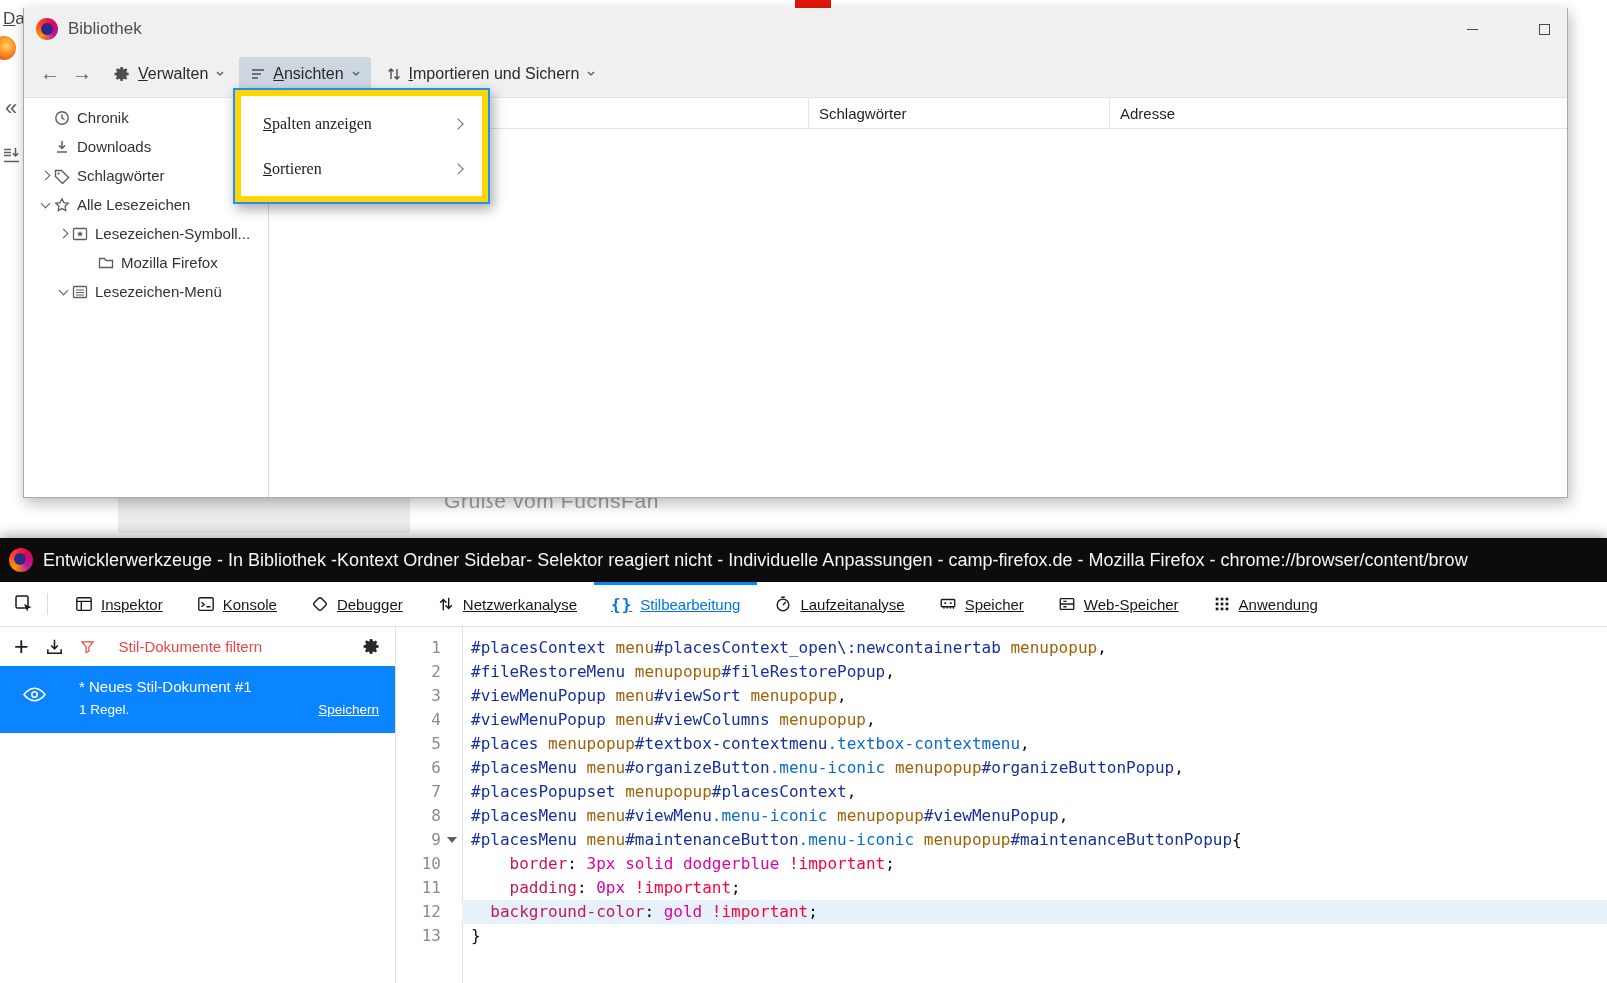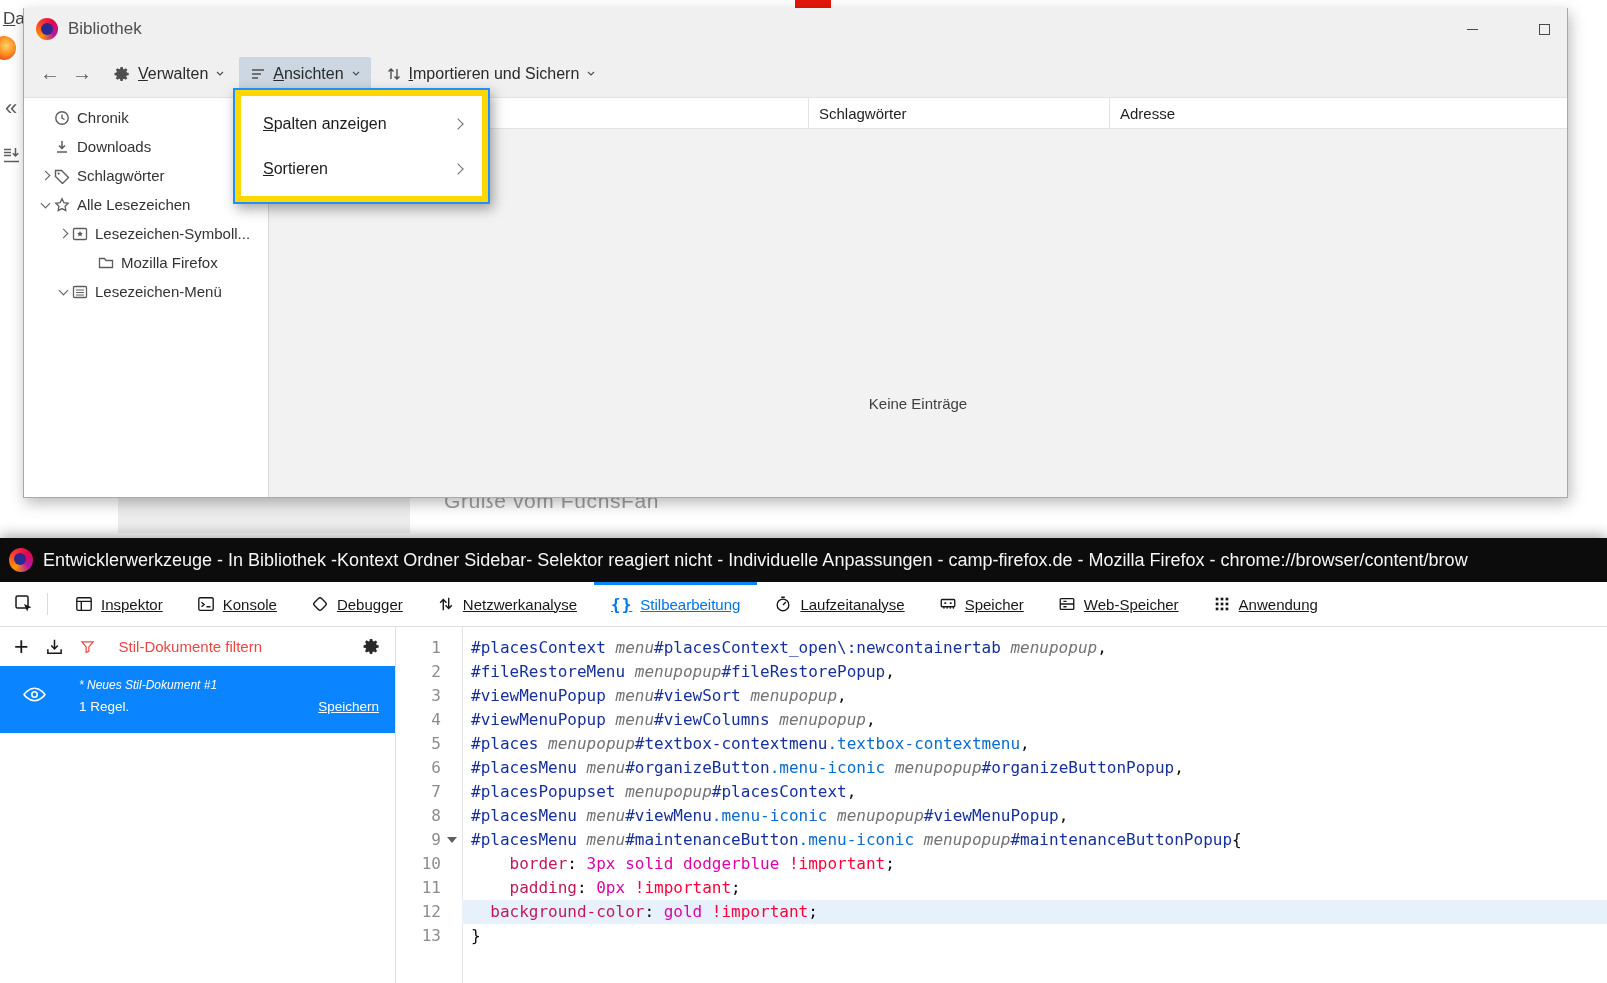--- a/index.html
+++ b/index.html
@@ -59,21 +59,21 @@
   .d0 { padding-left:12px; } .d1 { padding-left:30px; } .d2 { padding-left:56px; }
   .tree-row.selected { background:#cdcdcd; color:#1a1a1a; }
   .chev { width:7px; height:7px; border-right:1.5px solid #5a5a5a; border-bottom:1.5px solid #5a5a5a; display:inline-block; }
   .chev.right { transform:rotate(-45deg); }
   .chev.down { transform:rotate(45deg); margin-top:-3px; }
 
   
   .views-menu { position:absolute; left:233px; top:88px; width:257px; z-index:50;
                 border:2px solid var(--menu-border); box-shadow:3px 5px 12px rgba(0,0,0,.35); background:var(--menu-frame); }
   .views-frame { border:6px solid var(--menu-frame); background:#fff; }
-  .menu-inner { padding:5px 0; }
+  .menu-inner { padding:5px 0;font-family:Liberation Serif, serif; }
   .menu-item { height:45px; display:flex; align-items:center; justify-content:space-between; padding:0 20px 0 22px; font-size:16px; color:#1c1c1c; }
   .menu-item .chev { border-color:#6f6f6f; width:8px; height:8px; }
 
   
   .dt-window { position:absolute; left:0; top:538px; width:1607px; height:445px; background:#fff; box-shadow:0 -3px 12px rgba(0,0,0,.32); }
   .dt-titlebar { height:44px; background:#0c0c0d; color:#f6f6f6; display:flex; align-items:center; gap:10px; padding:0 9px;
                  font-size:18px; white-space:nowrap; overflow:hidden; }
   .dt-titlebar .ff-icon { width:24px; height:24px; }
   .dt-toolbar { height:45px; display:flex; align-items:center; border-bottom:1px solid #e0e0e1; color:#18181a; }
   .pick-btn { width:47px; height:100%; display:flex; align-items:center; justify-content:center; }
@@ -83,35 +83,35 @@
   .dt-tab.active::before { content:""; position:absolute; left:0; top:0; right:0; height:3px; background:var(--accent); }
   .brace-icon { font-family:"DejaVu Sans Mono",monospace; font-size:16px; font-weight:bold; letter-spacing:1px; }
 
   .se-panel { position:absolute; left:0; top:89px; width:396px; bottom:0; background:#fff; border-right:1px solid #e0e0e1; }
   .se-toolbar { height:39px; display:flex; align-items:center; padding:0 14px; gap:16px; color:#1a1a1a; }
   .plus-btn { font-size:25px; line-height:1; color:#1a1a1a; }
   .se-filter { flex:1; display:flex; align-items:center; gap:24px; color:#ef4444; font-size:15px; }
   .gear-btn { color:#2a2a2a; }
   .se-item { background:var(--accent); color:#fff; padding:12px 16px 10px 79px; position:relative; height:67px; }
   .eye { position:absolute; left:23px; top:21px; color:#fff; }
-  .se-name { font-size:12px; font-style:italic; }
+  .se-name { font-size:15px; }
   .se-meta { display:flex; justify-content:space-between; margin-top:7px; font-size:13.5px; }
   .se-save { text-decoration:underline; }
 
   .se-editor { position:absolute; left:396px; top:89px; right:0; bottom:0; background:#fff;
                font-family:"DejaVu Sans Mono",monospace; font-size:16px; line-height:24px; padding-top:9px; }
   .gutter-line { position:absolute; left:66px; top:0; bottom:0; width:1px; background:#e4e4e4; }
   .code-row { display:flex; height:24px; position:relative; }
   .gutter { width:66px; flex:none; text-align:right; padding-right:21px; color:#8c8c8c; position:relative; }
   .fold { position:absolute; right:5px; top:9px; width:0; height:0;
           border-left:5px solid transparent; border-right:5px solid transparent; border-top:6px solid #5f5f5f; }
   .code { white-space:pre; padding-left:9px; flex:1; }
   .code.active { background:#e7f1fb; }
 </style>
-<style>.tok-id{color:#16309b;}.tok-tag{color:#737373;font-style:italic;}.tok-cls{color:#0a6cce;}.tok-prop{color:#c2185b;}.tok-val{color:#dd00a9;}.tok-imp{color:#ff0039;}.tok-pun{color:#0c0c0d;}.tok-pln{color:#0c0c0d;}</style></head>
+<style>.tok-id{color:#16309b;}.tok-tag{color:#a16207;}.tok-cls{color:#0a6cce;}.tok-prop{color:#c2185b;}.tok-val{color:#dd00a9;}.tok-imp{color:#ff0039;}.tok-pun{color:#0c0c0d;}.tok-pln{color:#0c0c0d;}</style></head>
 <body>
 
 <div id="canvas" style="--accent: #0a84ff; --menu-border: #1e90ff; --menu-frame: #ffd700; --marker: #e3170c;">
 
   <span class="menu-stub ak-label"><u>D</u>a</span>
   <div class="ff-flame"></div>
   <span class="chevrons-stub">«</span>
   <span class="sidebar-import-stub">
     <svg class="icon" width="20" height="18" viewBox="0 0 20 18">
         <path d="M2 15.5h15M2 3.5h7M2 6.5h7M2 9.5h7M13.5 2v7.5M10.8 7.2l2.7 2.8 2.7-2.8" fill="none" stroke="currentColor" stroke-width="1.5"></path>
@@ -243,23 +243,20 @@
             <span></span>
           </div>
         <div class="col tags">
             <span>Schlagwörter</span>
           </div>
         <div class="col addr">
             <span>Adresse</span>
           </div>
       </div>
 
-      <div class="lib-content">
-        <div class="empty-msg">Keine Einträge</div>
-      </div>
     </div>
   </div>
 
   <div class="views-menu">
     <div class="views-frame">
       <div class="menu-inner">
         <div class="menu-item">
           <span class="ak-label"><u>S</u>palten anzeigen</span>
           <span class="chev right"></span>
         </div>

